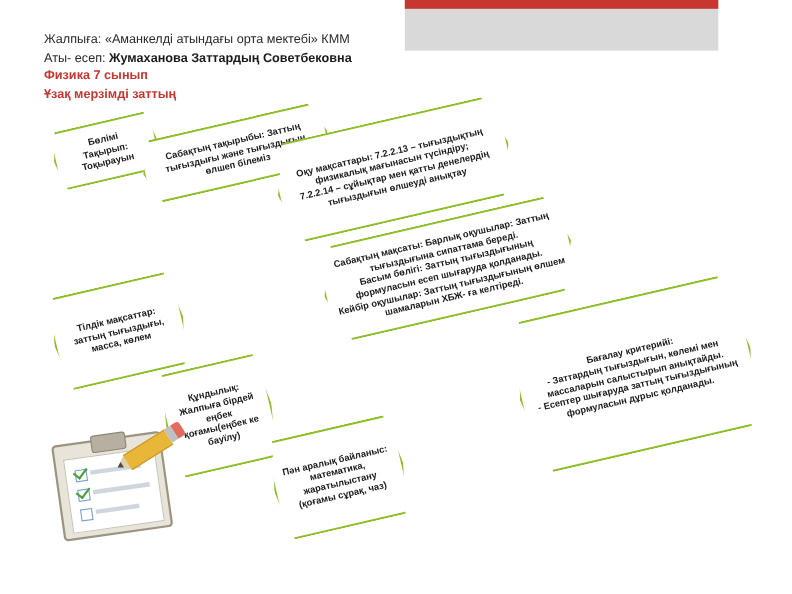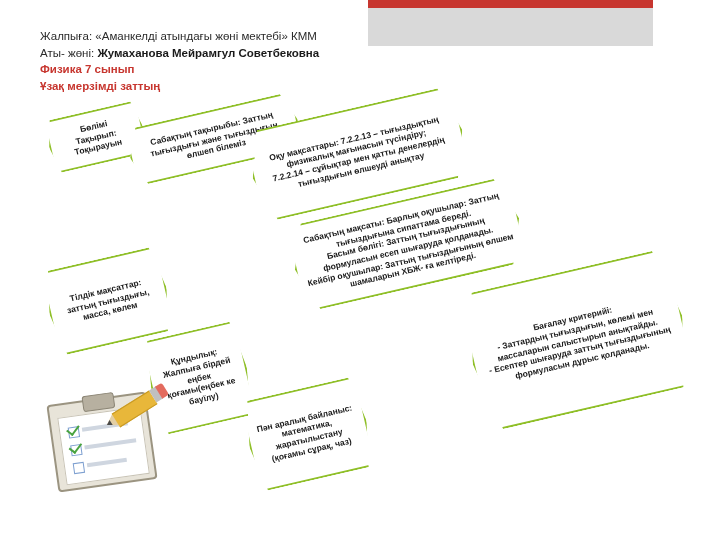--- a/index.html
+++ b/index.html
@@ -216,25 +216,25 @@
 </style>
 </head>
 <body>
 
 <div class="grey-band"></div>
 <div class="top-band-2"></div>
 
 <div class="header-block">
   <div class="header-line">
     <span>Жалпыға:</span>
-    <span>«Аманкелді атындағы жөні мектебі» КММ</span>
+    <span>«Аманкелді атындағы орта мектебі» КММ</span>
   </div>
   <div class="header-line">
-    <span>Аты- жөні:</span>
-    <span class="bold-dark">Жумаханова Мейрамгул Советбековна</span>
+    <span>Аты- есеп:</span>
+    <span class="bold-dark">Жумаханова Заттардың Советбековна</span>
   </div>
   <div class="header-line red-bold">Физика      7 сынып</div>
   <div class="header-line red-bold">Ұзақ мерзімді заттың</div>
 </div>
 
 <div class="banner hex" id="b-bolim">
   <span class="txt">Бөлімі
 Тақырып:
 Тоқырауын</span>
 </div>

